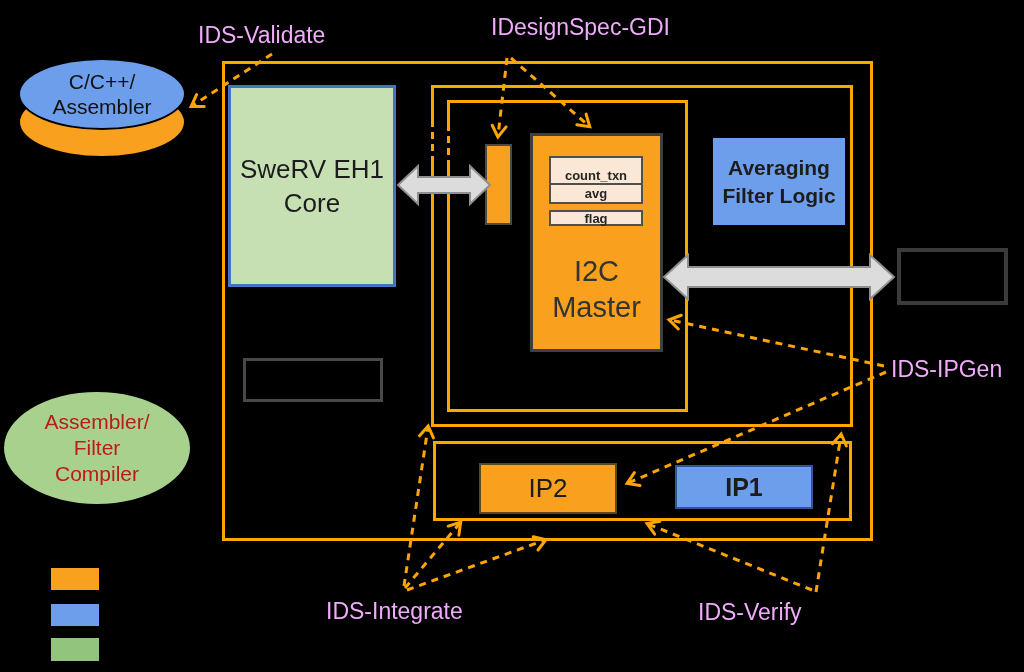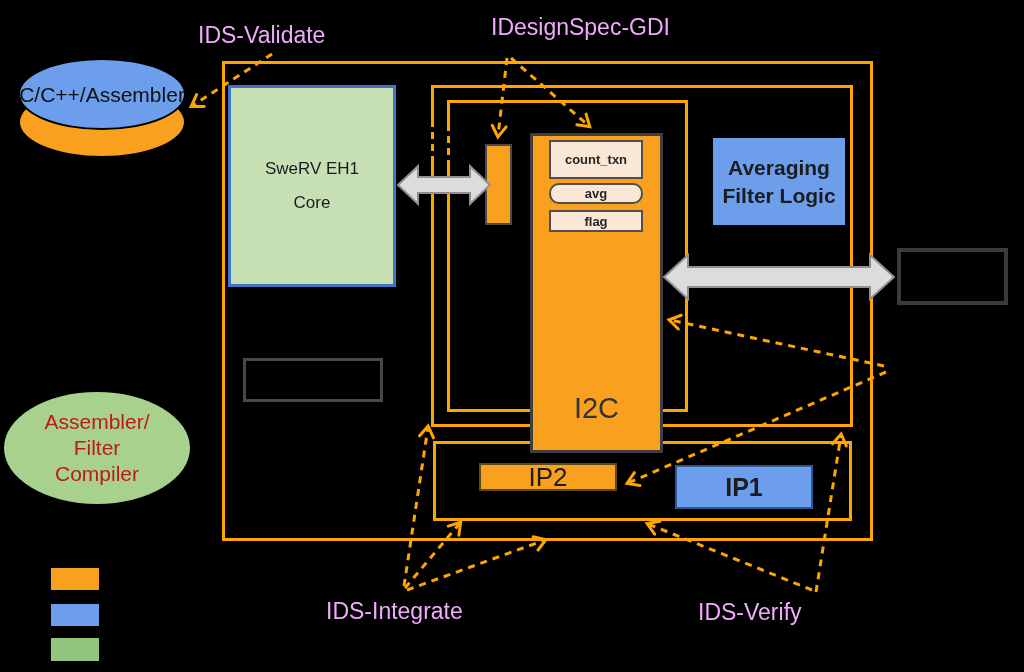--- a/index.html
+++ b/index.html
@@ -27,73 +27,75 @@
 
 <div id="stage">
 
   <div class="orect" style="left:222px;top:61px;width:651px;height:480px;"></div>
   <div class="orect" style="left:431px;top:85px;width:422px;height:342px;"></div>
   <div class="orect" style="left:447px;top:100px;width:241px;height:312px;"></div>
   <div class="orect" style="left:433px;top:441px;width:419px;height:80px;"></div>
 
   <div class="ellipse" style="left:18px;top:86px;width:168px;height:72px;background:#F9A11E;border:2px solid #000;"></div>
   <div class="ellipse" style="left:18px;top:58px;width:168px;height:72px;background:#6D9EEB;border:2px solid #000;
-              display:flex;flex-direction:row;align-items:center;justify-content:center;
+              display:flex;flex-direction:column;align-items:center;justify-content:center;
               color:#111;font-size:21px;line-height:25px;">
     <span class="nline">C/C++/</span>
     <span class="nline">Assembler</span>
   </div>
 
   <div class="ellipse" style="left:2px;top:390px;width:190px;height:116px;background:#A9D18E;border:2px solid #000;
               display:flex;flex-direction:column;align-items:center;justify-content:center;
               color:#b91c1c;font-size:21px;line-height:26px;">
     <span class="nline">Assembler/</span>
     <span class="nline">Filter</span>
     <span class="nline">Compiler</span>
   </div>
 
   <div class="node" style="left:228px;top:85px;width:168px;height:202px;background:#C6E0B4;
-              border:3px solid #4472C4;font-size:17px;line-height:34px;">
+              border:3px solid #4472C4;font-size:26px;line-height:34px;">
     <span class="nline">SweRV EH1</span>
     <span class="nline">Core</span>
   </div>
 
   <div class="abs orangefill" style="left:485px;top:144px;width:27px;height:81px;border:2px solid #4a4a4a;"></div>
 
-  <div class="node orangefill" style="left:530px;top:133px;width:133px;height:320px;border:3px solid #3f3f3f;
+  <div class="node orangefill" style="left:530px;top:133px;width:133px;height:219px;border:3px solid #3f3f3f;
               justify-content:flex-end;padding-bottom:24px;font-size:29px;line-height:36px;color:#333;">
     <span class="nline">I2C</span>
+    <span class="nline">Master</span>
   </div>
-  <div class="reg" style="left:549px;top:140px;width:94px;height:39px;">
+  <div class="reg" style="left:549px;top:156px;width:94px;height:39px;">
       <span>count_txn</span>
     </div>
-  <div class="reg" style="left:549px;top:183px;width:94px;height:21px;border-radius:10px;">
+  <div class="reg" style="left:549px;top:183px;width:94px;height:21px;">
       <span>avg</span>
     </div>
-  <div class="reg" style="left:549px;top:210px;width:94px;height:22px;">
+  <div class="reg" style="left:549px;top:210px;width:94px;height:16px;">
       <span>flag</span>
     </div>
 
   <div class="node bluefill" style="left:713px;top:138px;width:132px;height:87px;font-size:21px;line-height:28px;">
     <span class="nline">Averaging</span>
     <span class="nline">Filter Logic</span>
   </div>
 
   <div class="grayempty" style="left:897px;top:248px;width:111px;height:57px;border:4px solid #3b3b3b;"></div>
   <div class="grayempty" style="left:243px;top:358px;width:140px;height:44px;border:3px solid #484848;"></div>
 
-  <div class="node orangefill" style="left:479px;top:463px;width:138px;height:28px;border:2px solid #5a4a1a;font-size:26px;">
+  <div class="node orangefill" style="left:479px;top:463px;width:138px;height:51px;border:2px solid #5a4a1a;font-size:26px;">
     <span>IP2</span>
   </div>
   <div class="node bluefill" style="left:675px;top:465px;width:138px;height:44px;border:2px solid #2F5597;font-size:25px;">
     <span>IP1</span>
   </div>
 
   <div class="olabel" style="left:198px;top:22px;">IDS-Validate</div>
   <div class="olabel" style="left:473px;top:14px;margin-left:18px;">IDesignSpec-GDI</div>
+  <div class="olabel" style="left:891px;top:356px;">IDS-IPGen</div>
   <div class="olabel" style="left:698px;top:599px;">IDS-Verify</div>
   <div class="olabel" style="left:326px;top:598px;">IDS-Integrate</div>
 
   <div class="abs" style="left:51px;top:568px;width:48px;height:22px;background:#F9A11E;"></div>
   <div class="abs" style="left:51px;top:604px;width:48px;height:22px;background:#6D9EEB;"></div>
   <div class="abs" style="left:51px;top:638px;width:48px;height:23px;background:#93C47D;"></div>
 
   <svg class="layer" width="1024" height="672" viewBox="0 0 1024 672">
     <defs>
       <marker id="ah" markerUnits="userSpaceOnUse" markerWidth="26" markerHeight="26" viewBox="-13 -13 26 26" refX="-1" refY="0" orient="auto">

